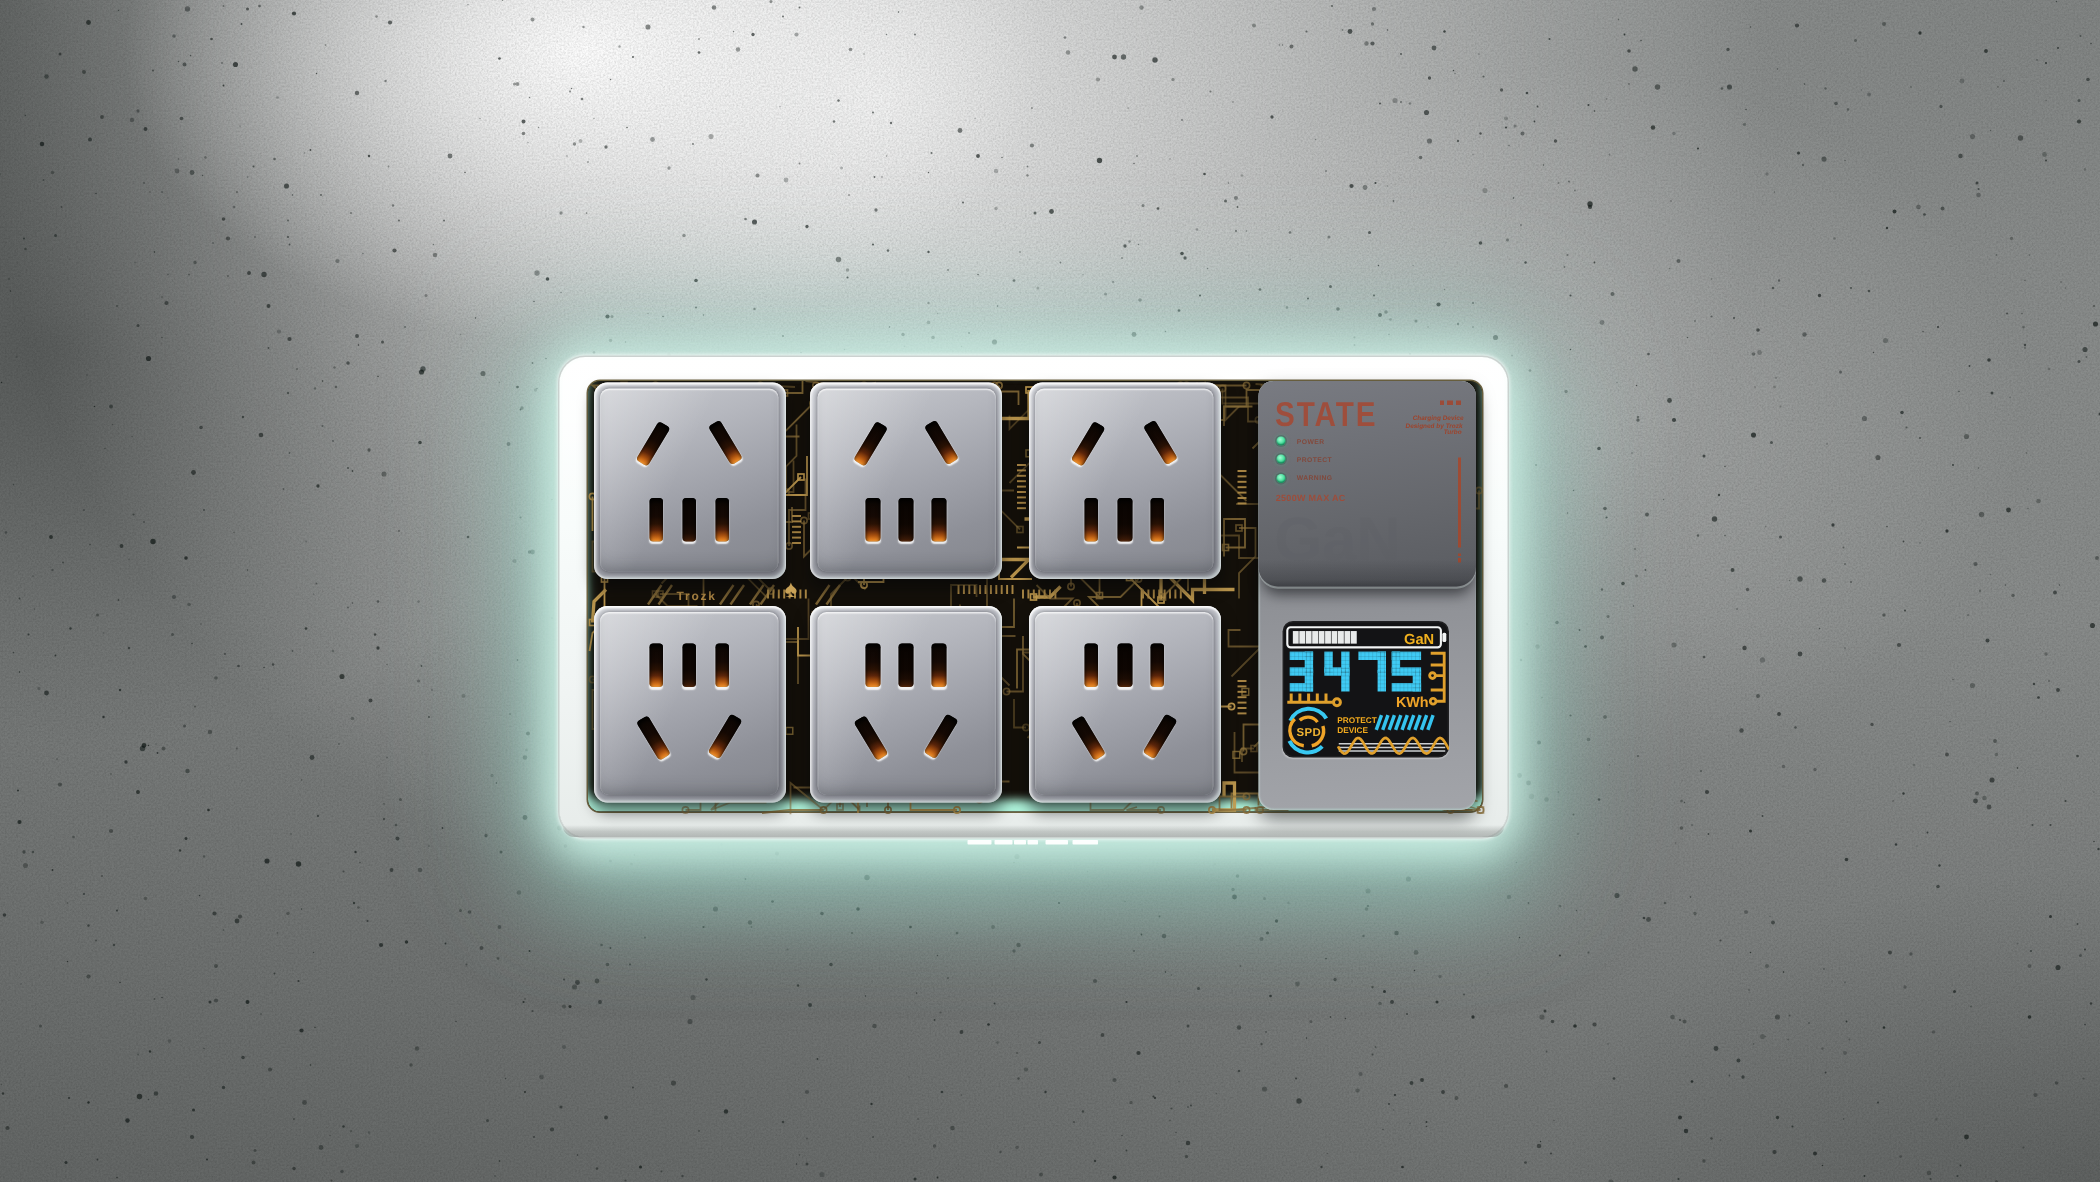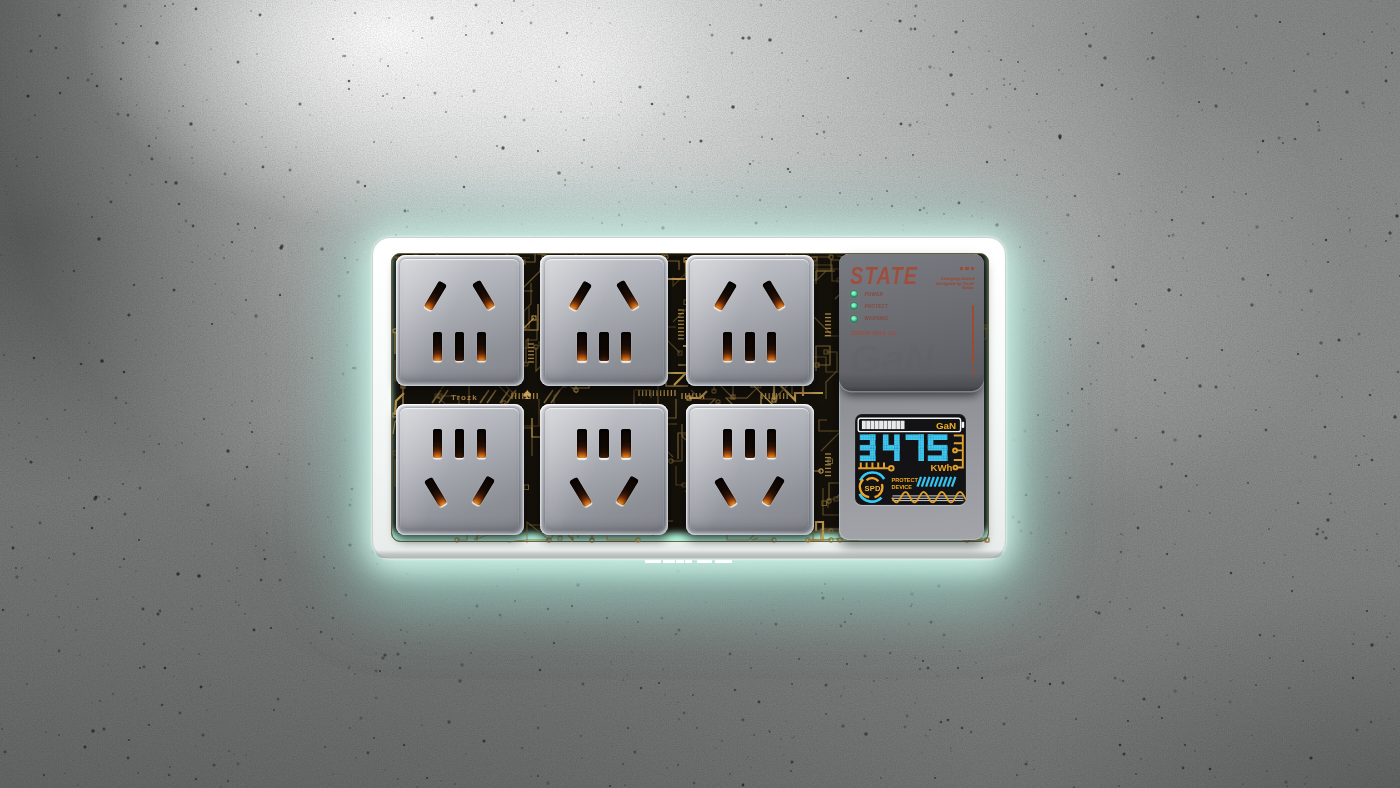--- a/index.html
+++ b/index.html
@@ -63,21 +63,21 @@
  box-shadow:0 1.5px 1px rgba(255,255,255,0.85), inset 0 2px 3px rgba(0,0,0,0.95);}
 .sv{width:9.6px;height:29px;}
 .sa{width:9.3px;height:29.5px;}
 .slot.s2{background:linear-gradient(180deg,#080402 0%,#0e0602 60%,#1c0c04 82%,#3a1a08 95%,#5c2c0c 100%);}
 
 #module{position:absolute;left:446.5px;top:0px;width:145px;height:286px;border-radius:10px;
  background:linear-gradient(176deg,#73757a 0%,#85878c 30%,#94969b 62%,#a2a4a9 100%);
  box-shadow:0 6px 12px rgba(4,6,8,0.5), inset 0 1.5px 1px -0.5px rgba(225,248,244,0.75), inset 1px 0 1px rgba(225,248,244,0.3), inset 0 -1px 1px rgba(190,230,220,0.4);}
 #mod-top{position:absolute;left:0;top:0;width:145px;height:137px;border-radius:10px 10px 13px 13px;
  background:linear-gradient(170deg,#797b82 0%,#6f7177 32%,#65676c 64%,#595b60 100%);
- box-shadow:0 1.5px 0 rgba(205,218,215,0.4), 0 8px 9px -3px rgba(8,10,14,0.6);font-style:italic;}
+ box-shadow:0 1.5px 0 rgba(205,218,215,0.4), 0 8px 9px -3px rgba(8,10,14,0.6);}
 #mod-top::after{content:"";position:absolute;left:0;right:0;bottom:0;height:18px;border-radius:0 0 13px 13px;
  background:linear-gradient(180deg,rgba(255,255,255,0) 0%,rgba(30,32,36,0.25) 75%,rgba(14,16,20,0.4) 100%);}
 .state{position:absolute;left:11.5px;top:9.5px;font-size:23px;font-weight:bold;letter-spacing:1.5px;
  color:#a64832;opacity:0.85;transform:scaleX(0.86);transform-origin:0 0;}
 .tr-marks{position:absolute;right:9px;top:13px;width:15px;height:3.2px;
  background:linear-gradient(90deg,#a3442c 0 3px,transparent 3px 5px,#a3442c 5px 9px,transparent 9px 11px,#a3442c 11px 14px,transparent 14px);opacity:0.85;}
 .tr-small{position:absolute;right:9px;top:23px;text-align:right;font-size:4.3px;line-height:4.6px;
  color:#a04229;font-weight:bold;transform:skewX(-8deg);opacity:0.95;}
 .led{position:absolute;left:12.5px;width:6.2px;height:6.2px;border-radius:50%;
  background:radial-gradient(circle at 40% 35%, #9ffcd0, #3bdd96 60%, #17b472 100%);

